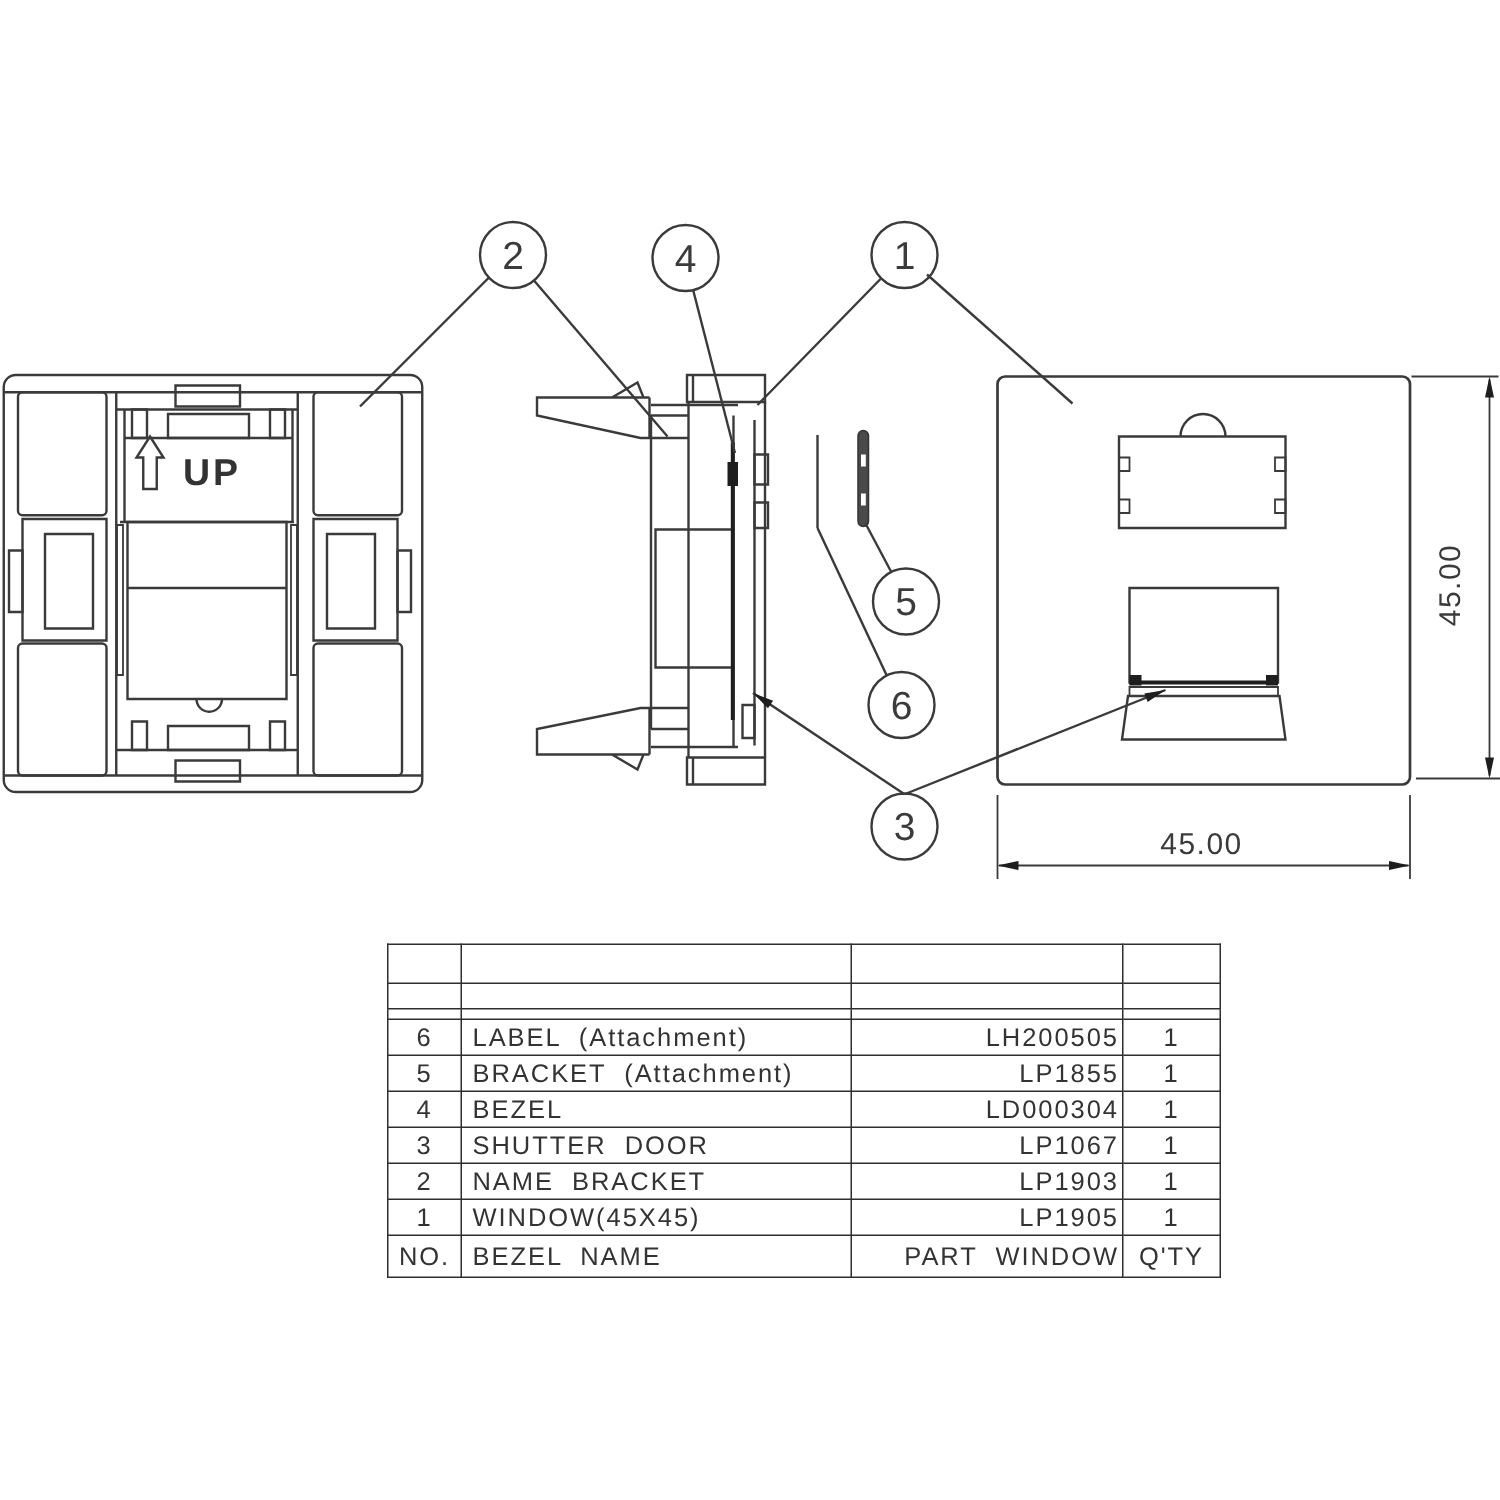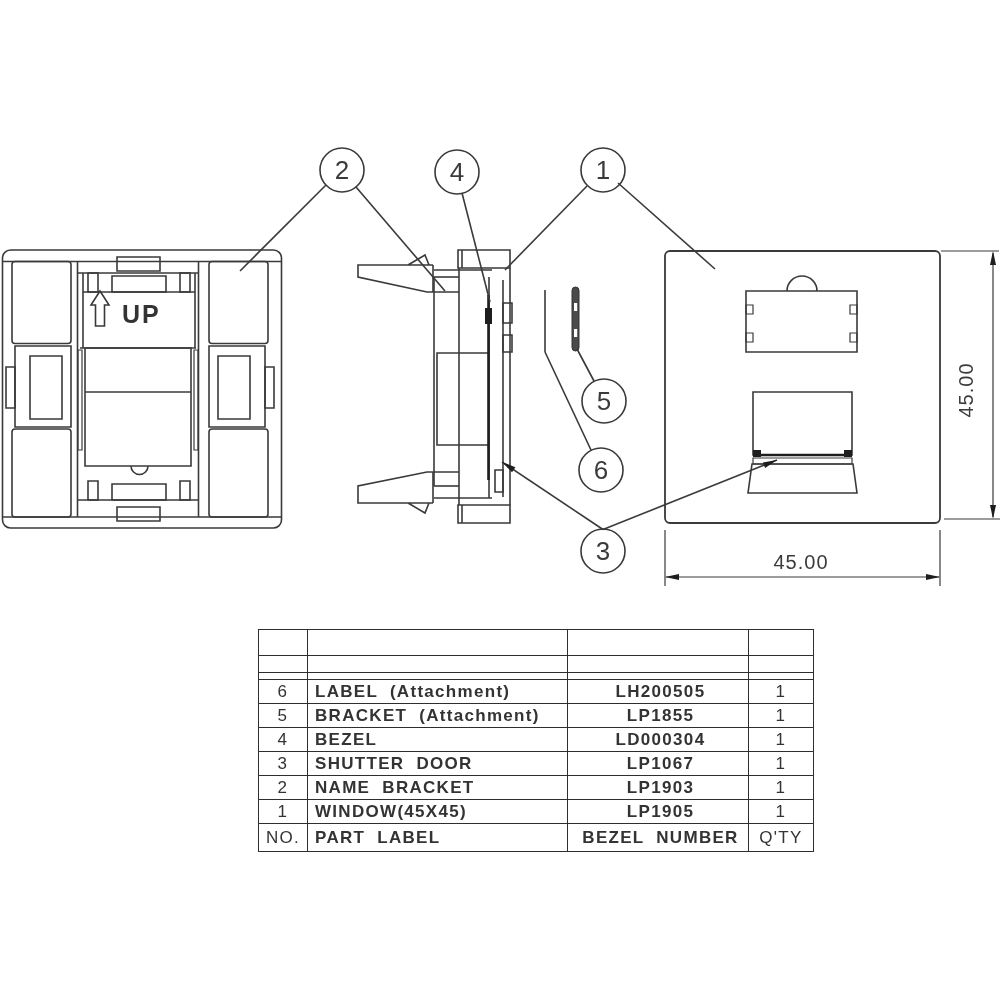--- a/index.html
+++ b/index.html
@@ -12,22 +12,22 @@
   .lnbold{stroke:#1e1e1e;stroke-width:2.6;fill:none;}
   .fillk{fill:#1e1e1e;stroke:none;}
   .calloutnum{font-family:"Liberation Sans",sans-serif;font-size:26px;fill:#3b3b3b;}
   .dimtxt{font-family:"Liberation Sans",sans-serif;font-size:20px;fill:#3b3b3b;letter-spacing:1px;}
   .uptxt{font-family:"Liberation Sans",sans-serif;font-size:25px;font-weight:600;fill:#333;letter-spacing:2px;}
   
   #parts-table{position:absolute;left:258px;top:629px;border-collapse:collapse;table-layout:fixed;}
   #parts-table td{border:1.6px solid #2e2e2e;font-size:17px;color:#333;letter-spacing:1.3px;
     white-space:pre;overflow:hidden;padding:0 2px;line-height:1;}
   #parts-table td.c-no{width:44px;text-align:center;}
-  #parts-table td.c-name{width:250px;text-align:left;padding-left:7px;font-weight:bold;}
-  #parts-table td.c-num{width:171px;text-align:center;padding-left:7px;font-weight:bold;}
+  #parts-table td.c-name{width:250px;text-align:left;padding-left:7px;}
+  #parts-table td.c-num{width:171px;text-align:right;padding-left:7px;}
   #parts-table td.c-qty{width:60px;text-align:center;}
 </style>
 </head>
 <body>
 
 <div id="stage">
 <svg width="1000" height="1000" viewBox="0 0 1000 1000">
 
   <g>
     <rect class="ln" x="2.5" y="250" width="279" height="278" rx="8"></rect>
@@ -238,19 +238,19 @@
     <td class="c-qty">1</td>
   </tr>
   <tr style="height:24px">
     <td class="c-no">1</td>
     <td class="c-name">WINDOW(45X45)</td>
     <td class="c-num">LP1905</td>
     <td class="c-qty">1</td>
   </tr>
   <tr style="height:28px">
     <td class="c-no">NO.</td>
-    <td class="c-name">PART  LABEL</td>
-    <td class="c-num">BEZEL  NUMBER</td>
+    <td class="c-name">BEZEL  NAME</td>
+    <td class="c-num">PART  WINDOW</td>
     <td class="c-qty">Q'TY</td>
   </tr>
 </tbody>
     </table>
 </div>
 
 </body></html>

